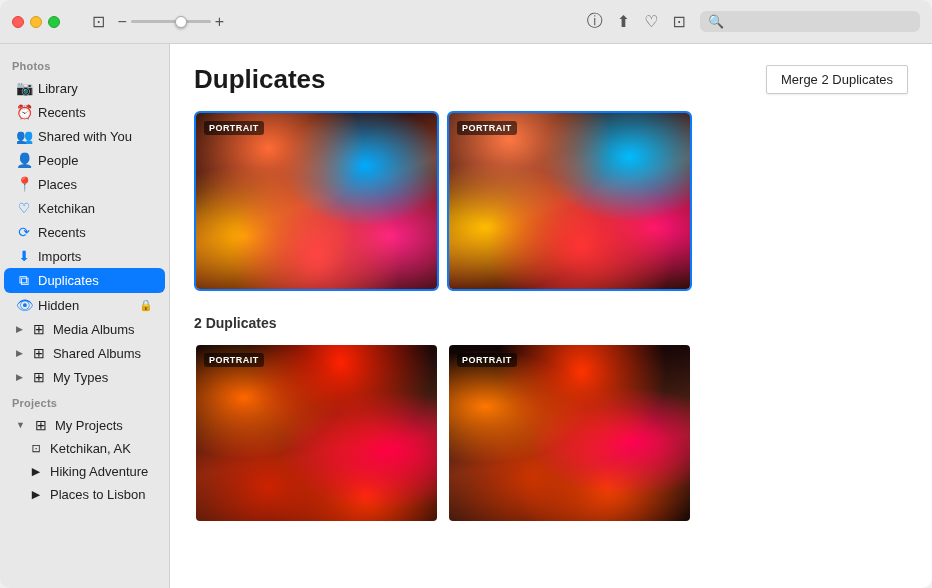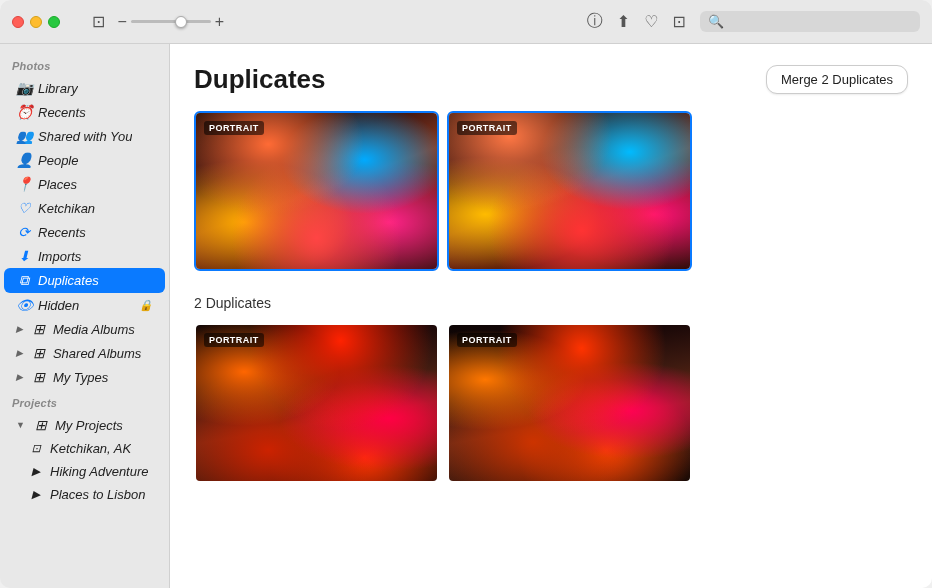--- a/index.html
+++ b/index.html
@@ -105,21 +105,20 @@
     }
 
     
     .sidebar {
       width: 170px;
       background: #e8e8e8;
       border-right: 1px solid #d0d0d0;
       overflow-y: auto;
       padding: 8px 0;
       flex-shrink: 0;
-      font-style: italic;
     }
     .sidebar-section-label {
       font-size: 11px;
       font-weight: 600;
       color: #888;
       padding: 8px 12px 4px 12px;
       text-transform: none;
       letter-spacing: 0.02em;
     }
     .sidebar-item {
@@ -181,45 +180,45 @@
       margin-bottom: 16px;
     }
     .content-title {
       font-size: 26px;
       font-weight: 700;
       color: #1a1a1a;
     }
     .merge-button {
       background: white;
       border: 1px solid #ccc;
-      border-radius: 11px;
+      border-radius: 2px;
       padding: 6px 14px;
       font-size: 13px;
       color: #222;
       cursor: pointer;
       box-shadow: 0 1px 2px rgba(0,0,0,0.08);
     }
 
     
     .photo-group {
       margin-bottom: 24px;
     }
     .photo-group-label {
       font-size: 14px;
-      font-weight: 400;
+      font-weight: 700;
       color: #333;
       margin-bottom: 12px;
     }
     .photo-row {
       display: flex;
       gap: 8px;
     }
     .photo-thumb {
       width: 245px;
-      height: 160px;
+      height: 180px;
       border-radius: 6px;
       overflow: hidden;
       position: relative;
       border: 2px solid transparent;
     }
     .photo-thumb.selected {
       border-color: #0a7aff;
     }
     .portrait-badge {
       position: absolute;

